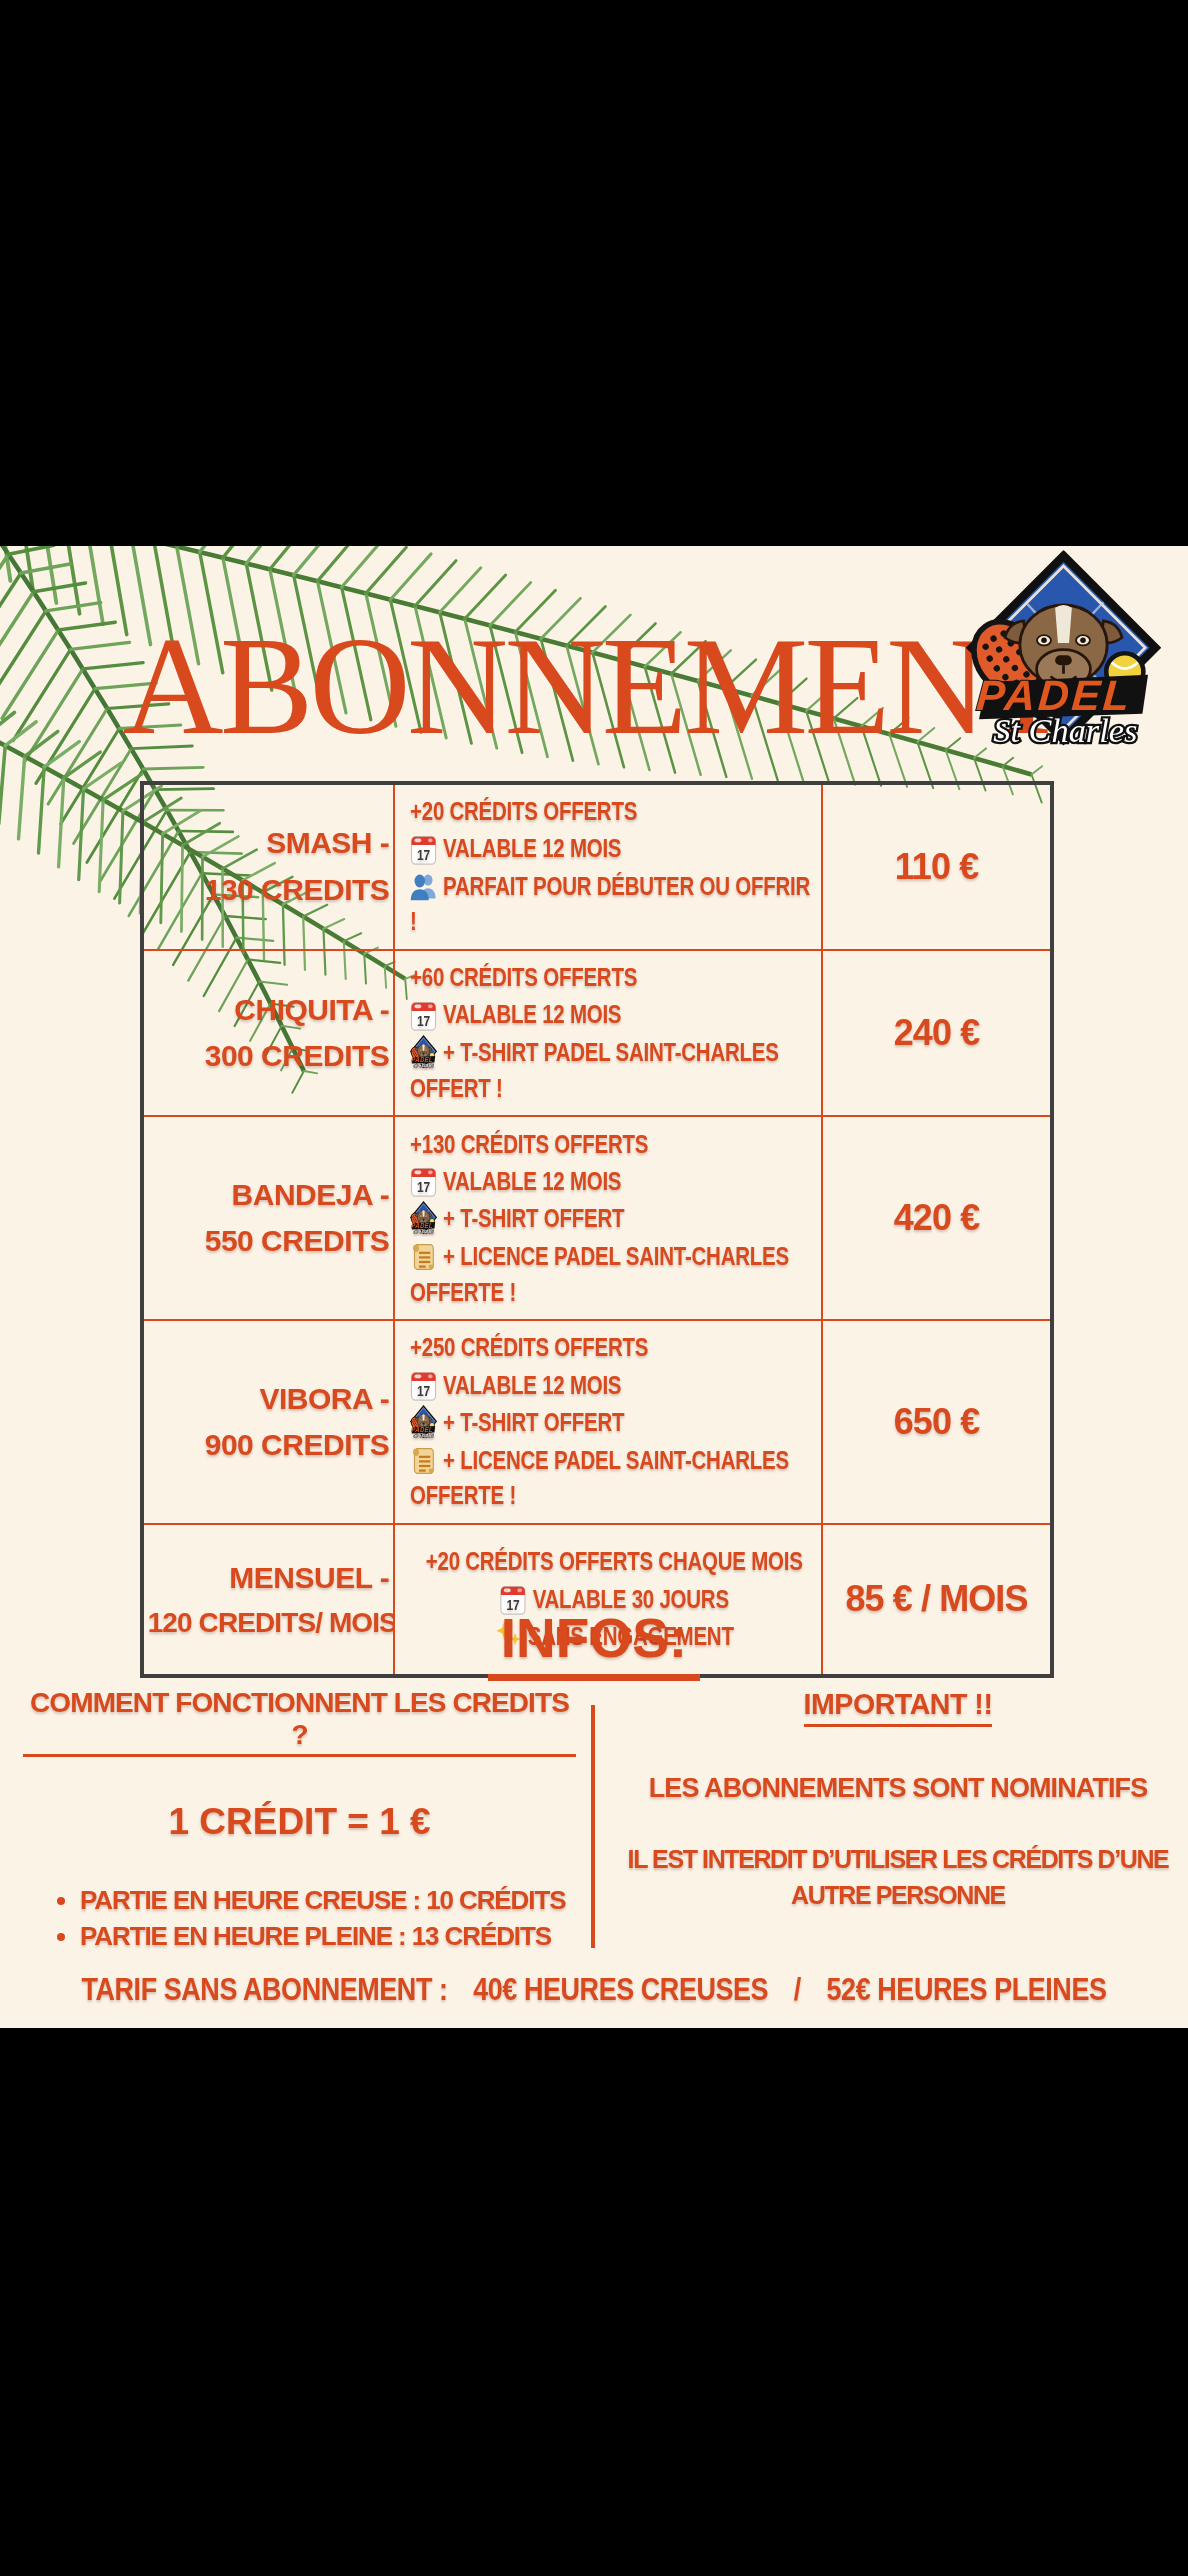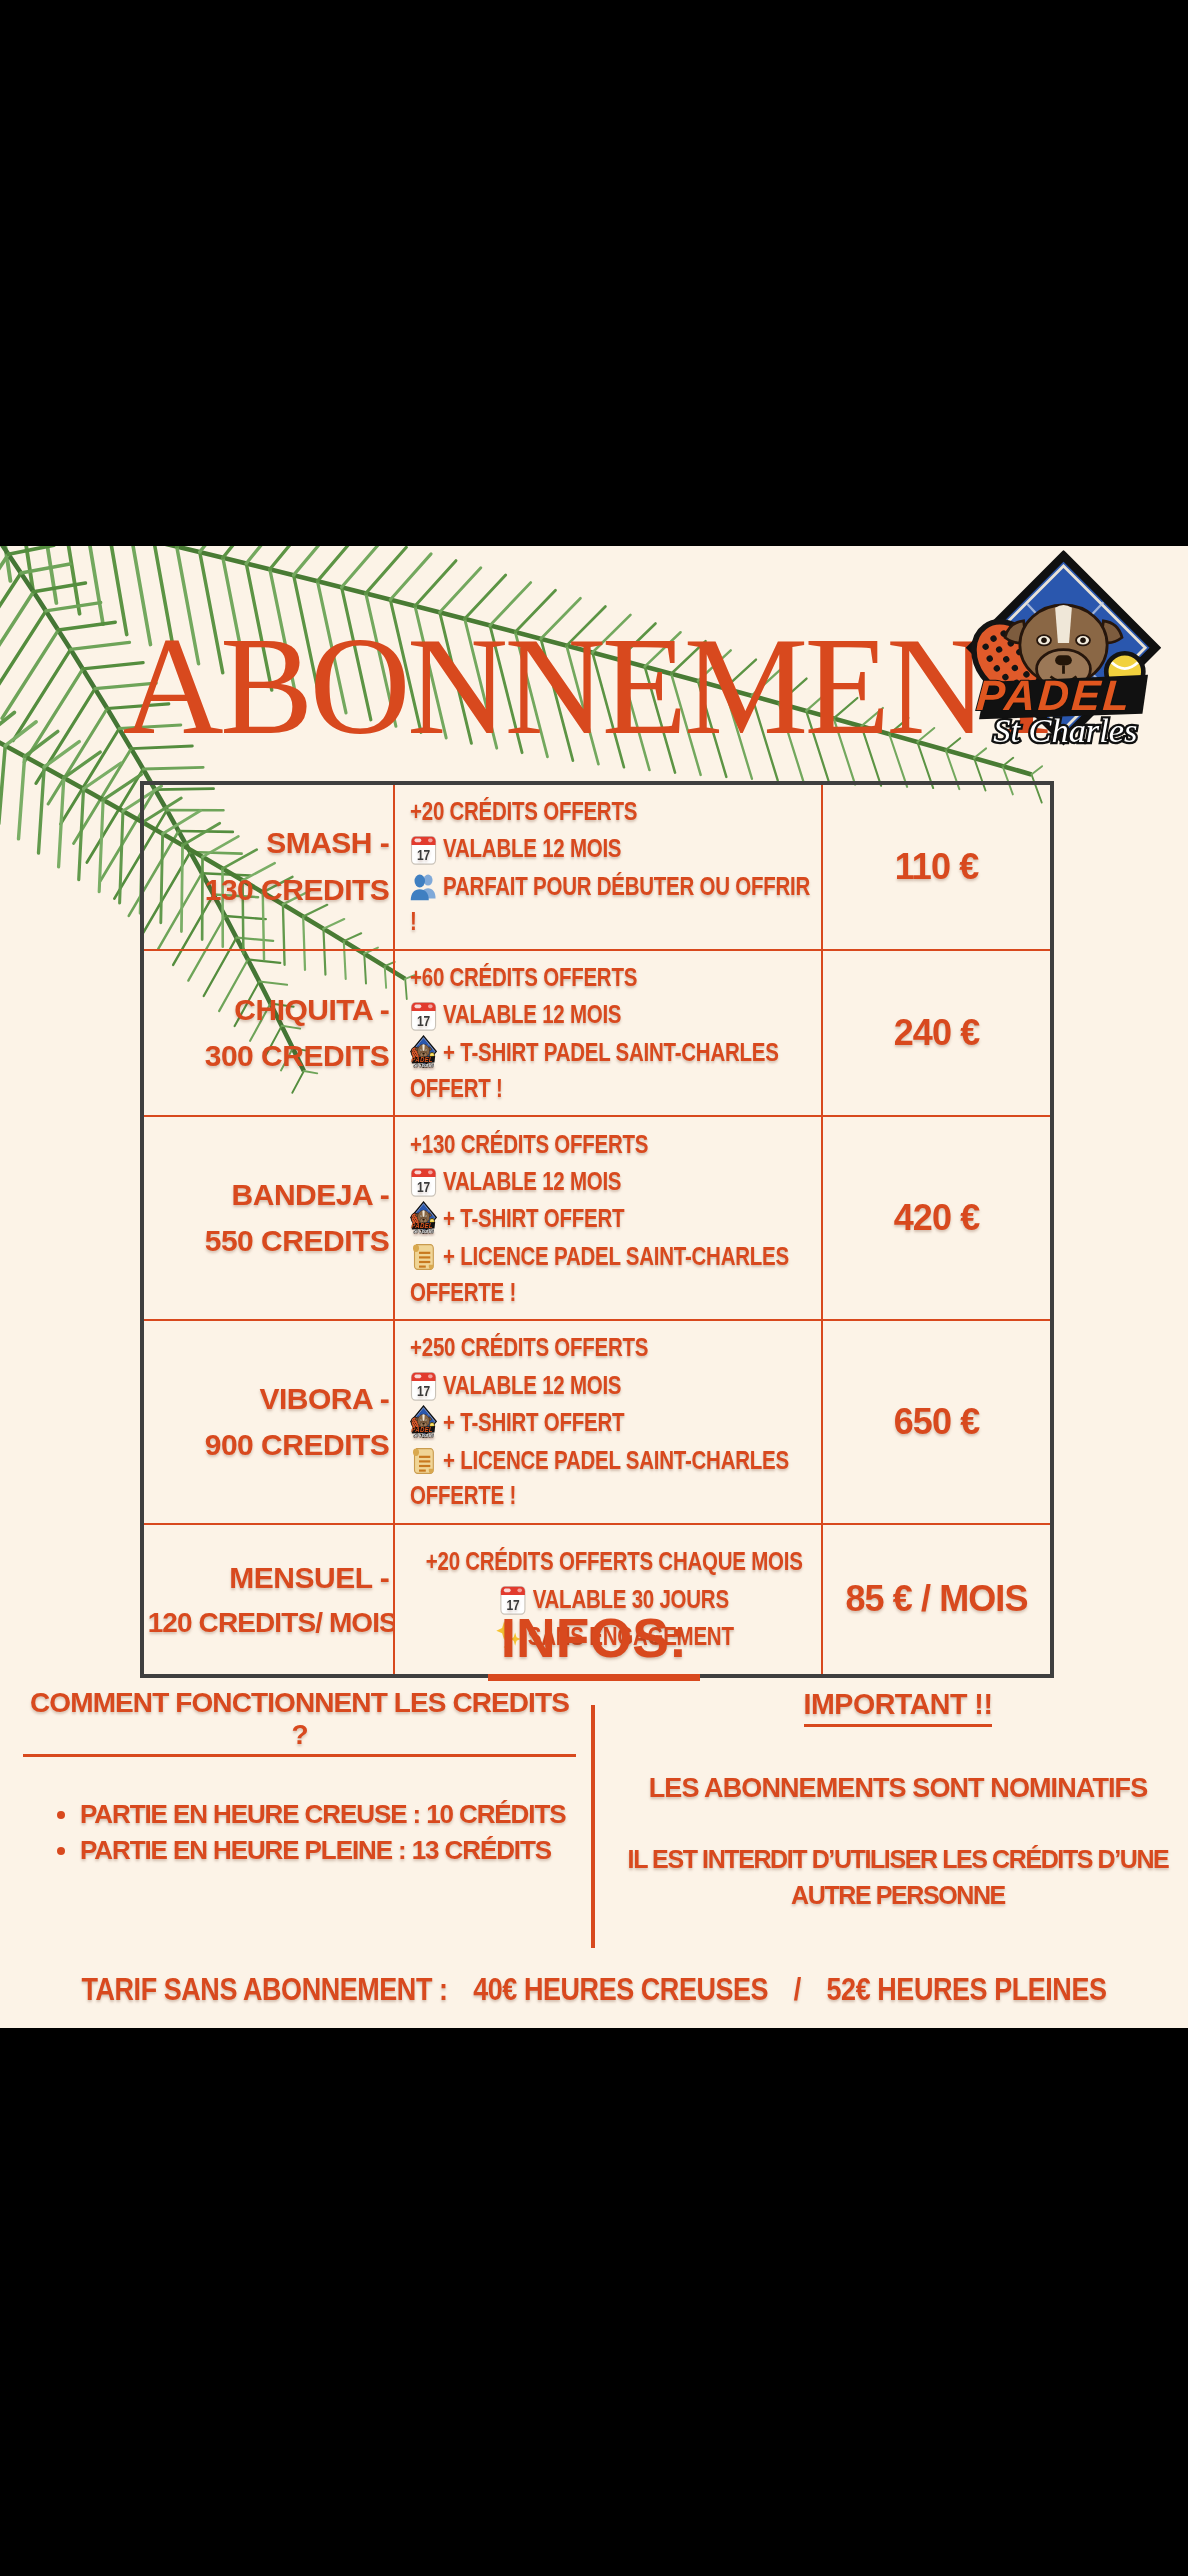--- a/index.html
+++ b/index.html
@@ -524,20 +524,21 @@
       </tr>
       </tbody>
     </table>
 
     <div class="infos-title">
       <span class="shadowed">INFOS:</span>
     </div>
 
     <div class="col-left shadowed">
       <div class="col-head"><span>COMMENT FONCTIONNENT LES CREDITS ?</span></div>
+      <div class="equation">1 CRÉDIT = 1 €</div>
       <ul class="bullets">
         <li>PARTIE EN HEURE CREUSE : 10 CRÉDITS</li>
         <li>PARTIE EN HEURE PLEINE : 13 CRÉDITS</li>
       </ul>
     </div>
 
     <div class="divider"></div>
 
     <div class="col-right shadowed">
       <div class="col-head"><span>IMPORTANT !!</span></div>

